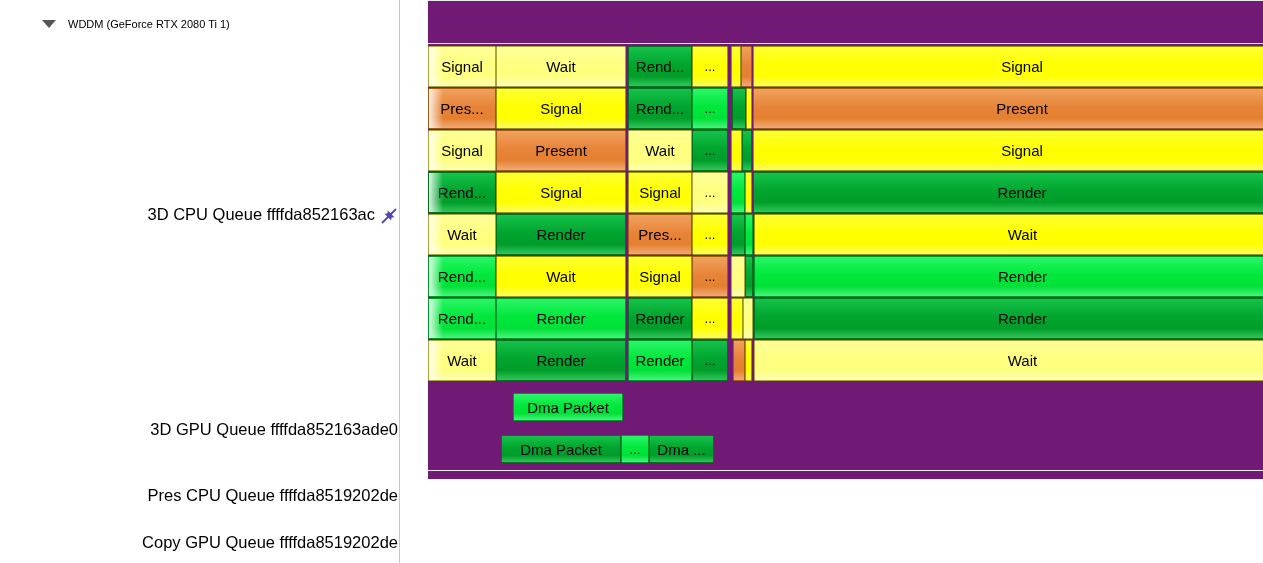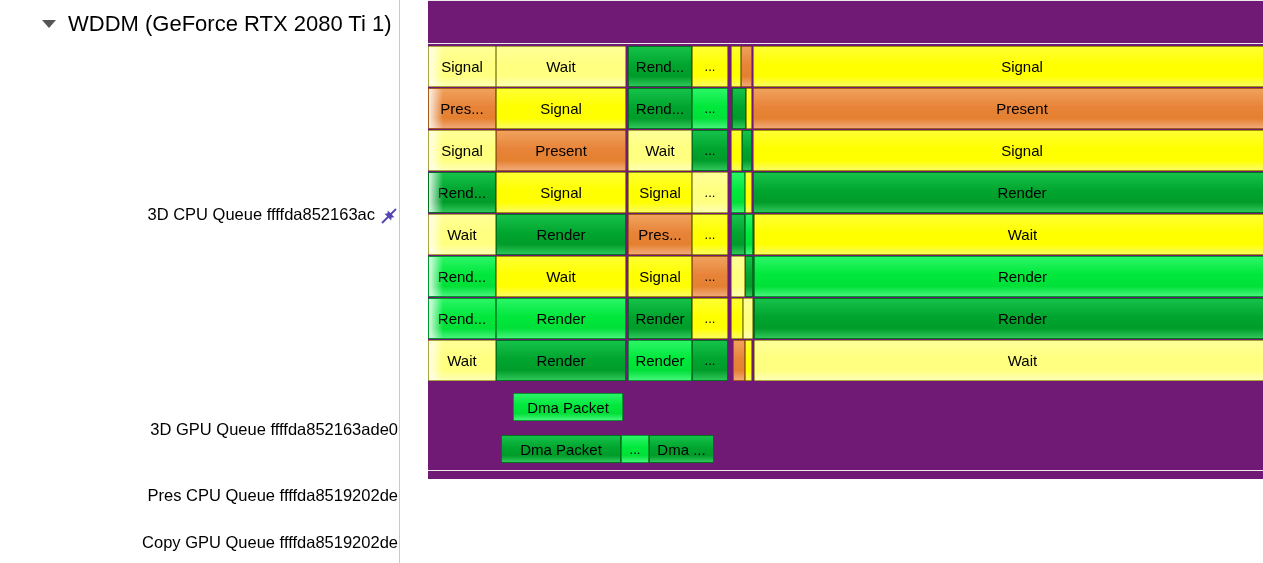--- a/index.html
+++ b/index.html
@@ -27,21 +27,21 @@
     display:flex;align-items:center;
   }
   .tri{
     margin-left:42px;margin-right:12px;
     width:0;height:0;
     border-left:7px solid transparent;
     border-right:7px solid transparent;
     border-top:8px solid #555555;
   }
   .group-title{
-    font-size:22px;color:#000000;white-space:nowrap;
+    font-size:11px;color:#000000;white-space:nowrap;
   }
 
   .row-label{
     position:absolute;left:0;width:400px;height:24px;
     display:flex;align-items:center;justify-content:flex-end;
     padding-right:2px;box-sizing:border-box;
     font-size:16.5px;color:#000000;white-space:nowrap;
     overflow:hidden;
   }
   .row-label .txt{

